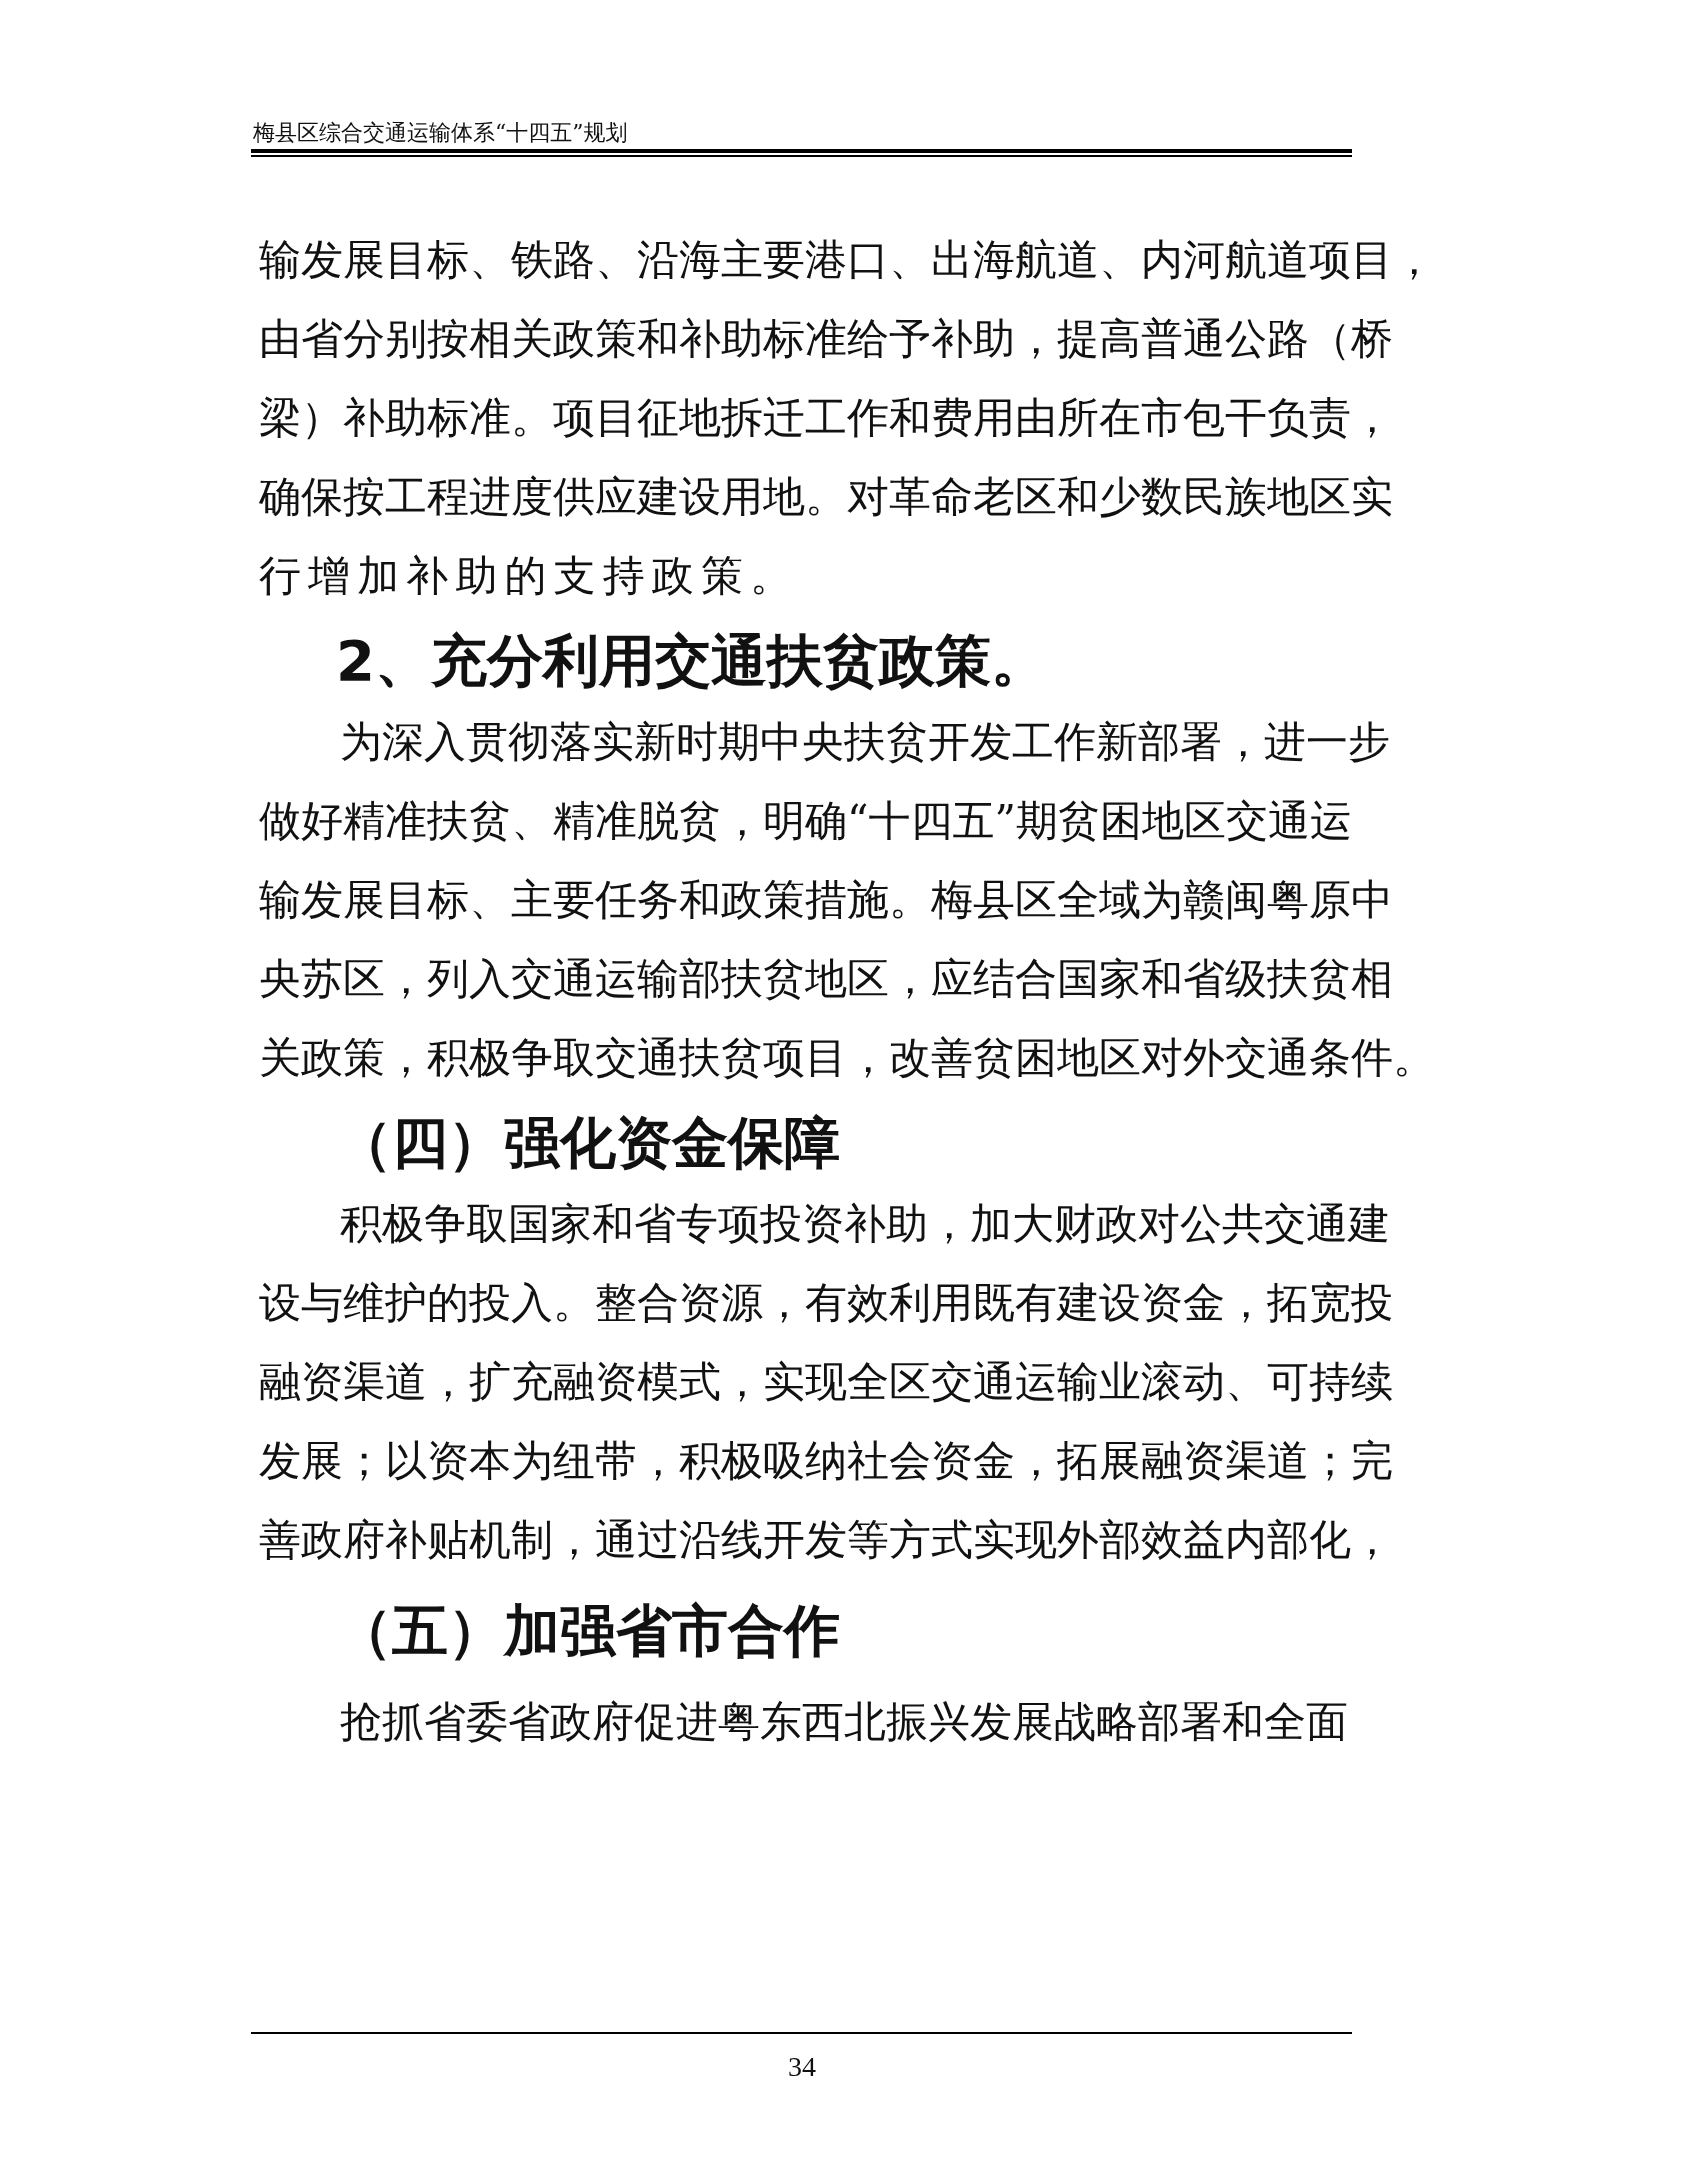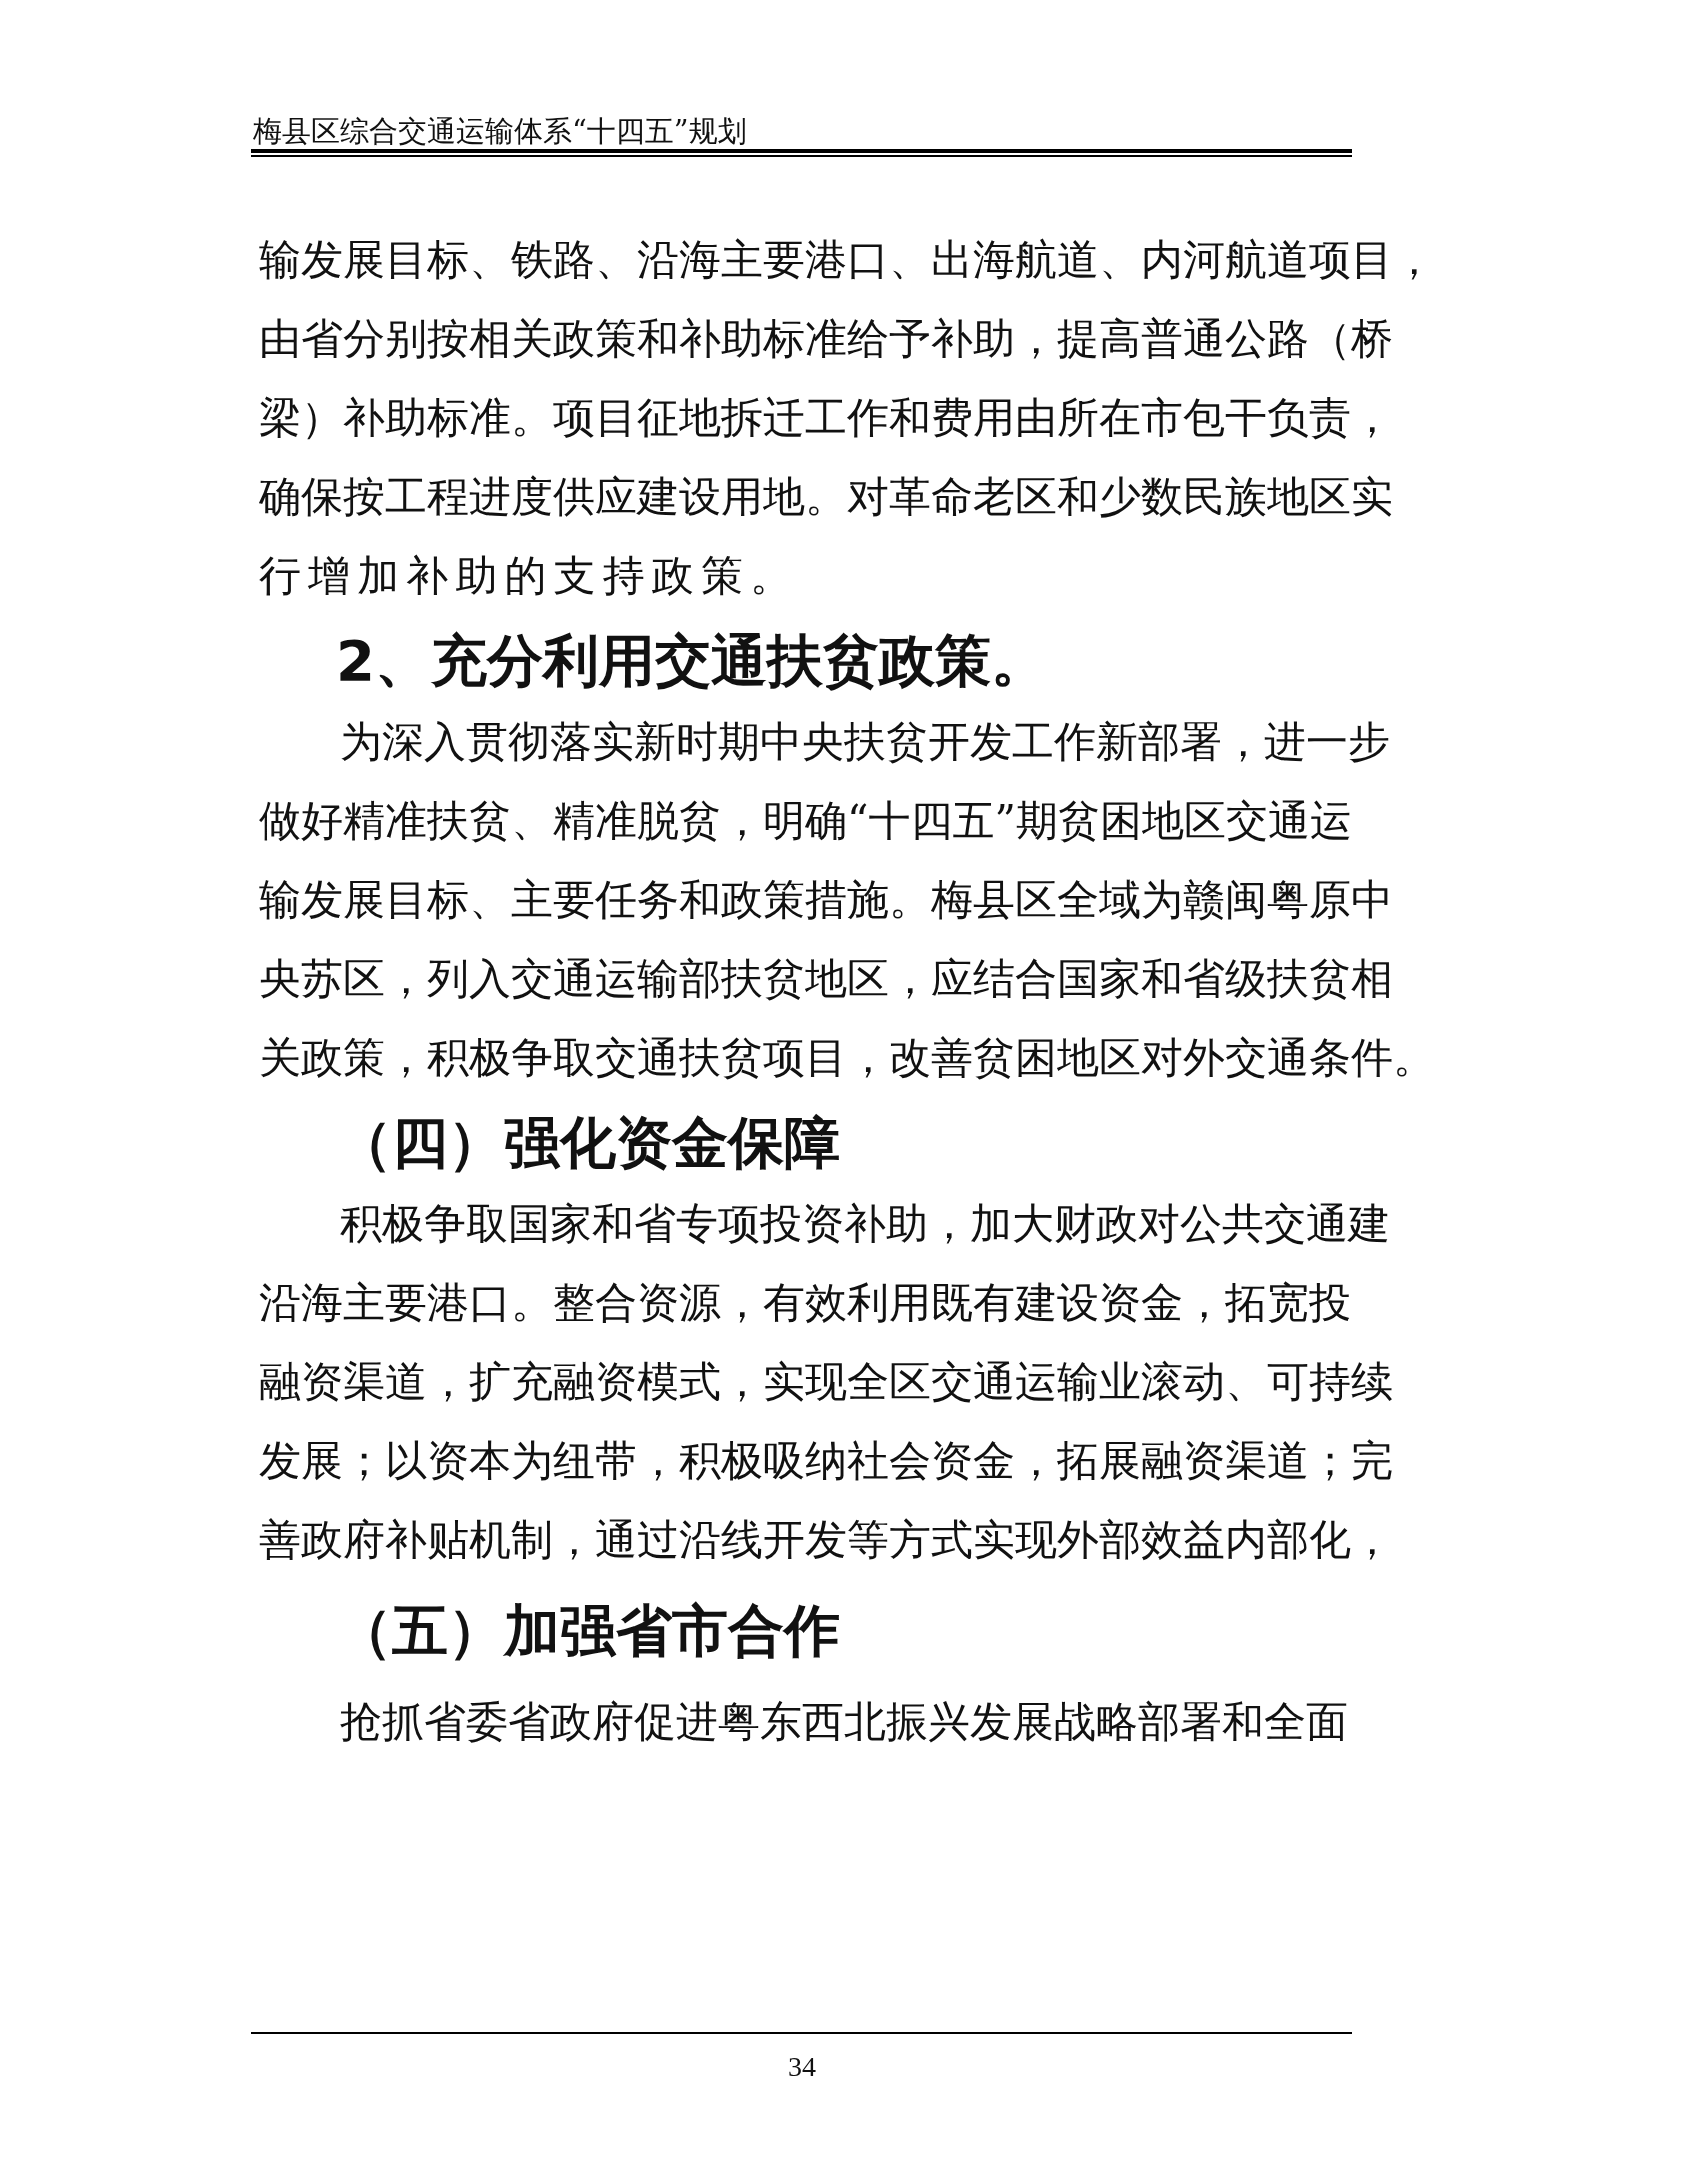--- a/index.html
+++ b/index.html
@@ -1,18 +1,18 @@
 <!DOCTYPE html>
 <html><head>
 <meta charset="utf-8">
 <style>
   html, body { margin: 0; padding: 0; background: #ffffff; }
   body { width: 1683px; height: 2178px; position: relative; overflow: hidden;
          font-family: "DejaVu Serif", "Liberation Serif", serif; color: #111; }
-  .header-title { position: absolute; left: 253px; top: 112px; font-size: 29px;
+  .header-title { position: absolute; left: 253px; top: 118px; font-size: 22px;
                   letter-spacing: 0px; color: #111; white-space: nowrap; }
   .rule-thick { position: absolute; left: 251px; width: 1101px; height: 4px; background: #000; top: 149px; }
   .rule-thin { position: absolute; left: 251px; width: 1101px; height: 2px; background: #000; top: 155px; }
   .content { position: absolute; left: 259px; top: 220px; width: 1085px; }
   .line { font-size: 42px; height: 79px; line-height: 79px; white-space: nowrap;
           letter-spacing: 7.1px; }
   .line.just { text-align-last: justify; text-align: justify; letter-spacing: 0; }
   .indent { padding-left: 81px; }
   .heading { font-family: "DejaVu Sans", "Liberation Sans", sans-serif; font-weight: bold;
              font-size: 56px; height: 83px; line-height: 83px; white-space: nowrap; }
@@ -51,21 +51,21 @@
     <div class="line just">输发展目标、主要任务和政策措施。梅县区全域为赣闽粤原中</div>
     <div class="line just">央苏区，列入交通运输部扶贫地区，应结合国家和省级扶贫相</div>
     <div class="line just">关政策，积极争取交通扶贫项目，改善贫困地区对外交通条件。</div>
   </div>
 
   <div class="gap-s"></div>
   <div class="heading paren">（四）强化资金保障</div>
 
   <div>
     <div class="line just indent">积极争取国家和省专项投资补助，加大财政对公共交通建</div>
-    <div class="line just">沿海主要港口。整合资源，有效利用既有建设资金，拓宽投</div>
+    <div class="line just">设与维护的投入。整合资源，有效利用既有建设资金，拓宽投</div>
     <div class="line just">融资渠道，扩充融资模式，实现全区交通运输业滚动、可持续</div>
     <div class="line just">发展；以资本为纽带，积极吸纳社会资金，拓展融资渠道；完</div>
     <div class="line just">善政府补贴机制，通过沿线开发等方式实现外部效益内部化，</div>
   </div>
 
   <div class="gap-m"></div>
   <div class="heading paren">（五）加强省市合作</div>
   <div class="gap-m"></div>
 
   <div>

